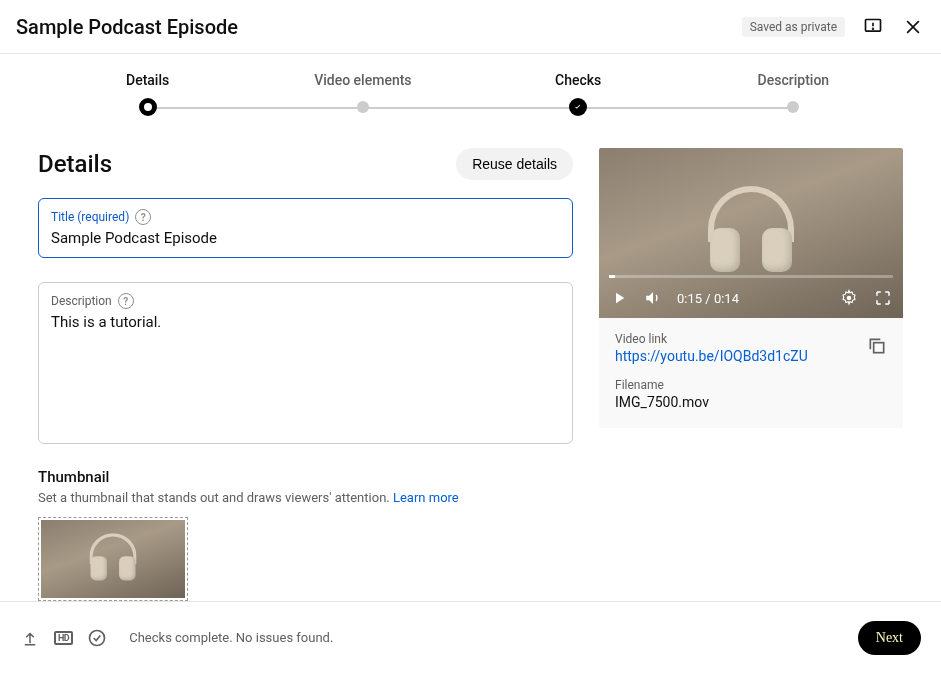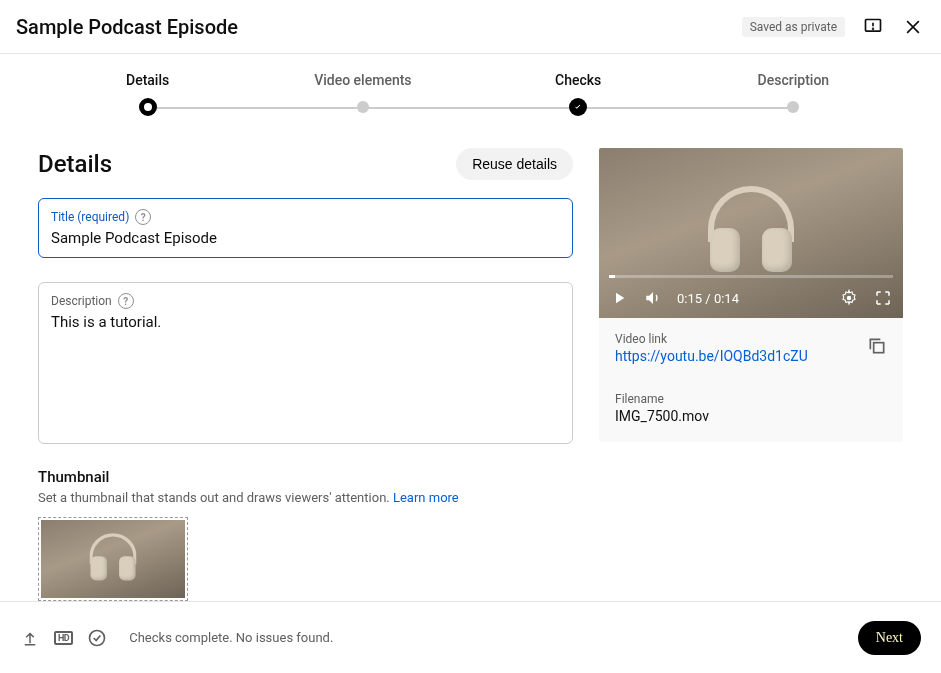--- a/index.html
+++ b/index.html
@@ -52,21 +52,21 @@
 
 
 .video-card { background: #f9f9f9; border-radius: 2px; overflow: hidden; }
 .video-player { width: 100%; height: 170px; background: linear-gradient(160deg, #8a7e6f 0%, #a89a87 40%, #6e6456 100%); position: relative; display: flex; align-items: center; justify-content: center; }
 .player-bar { position: absolute; bottom: 0; left: 0; right: 0; height: 40px; display: flex; align-items: center; padding: 0 10px; gap: 14px; color: #fff; font-size: 13px; }
 .player-progress { position: absolute; left: 10px; right: 10px; bottom: 40px; height: 3px; background: rgba(255,255,255,0.3); }
 .player-progress::before { content:''; position: absolute; left:0; top:0; bottom:0; width: 2%; background: #fff; }
 .player-spacer { flex: 1; }
 .player-ico { width: 20px; height: 20px; display: flex; align-items: center; justify-content: center; cursor: pointer; }
 .video-meta { padding: 14px 16px 18px; }
-.meta-row { margin-bottom: 28px; position: relative; }
+.meta-row { margin-bottom: 14px; position: relative; }
 .meta-row:last-child { margin-bottom: 0; }
 .meta-label { font-size: 12px; color: #606060; margin-bottom: 2px; }
 .meta-link { font-size: 14px; color: #065fd4; word-break: break-all; }
 .meta-value { font-size: 14px; color: #0f0f0f; }
 .copy-icon { position: absolute; right: 0; top: 4px; cursor: pointer; color: #606060; }
 
 
 .footer { position: absolute; bottom: 0; left: 0; right: 0; height: 72px; border-top: 1px solid #e5e5e5; display: flex; align-items: center; padding: 0 20px; background: #fff; }
 .footer-left { display: flex; align-items: center; gap: 14px; color: #606060; }
 .footer-ico { width: 20px; height: 20px; display: flex; align-items: center; justify-content: center; }

